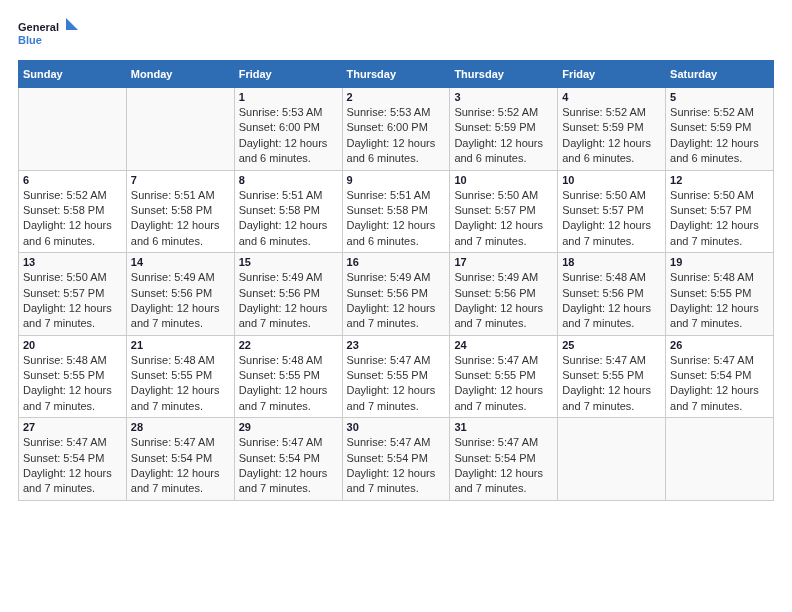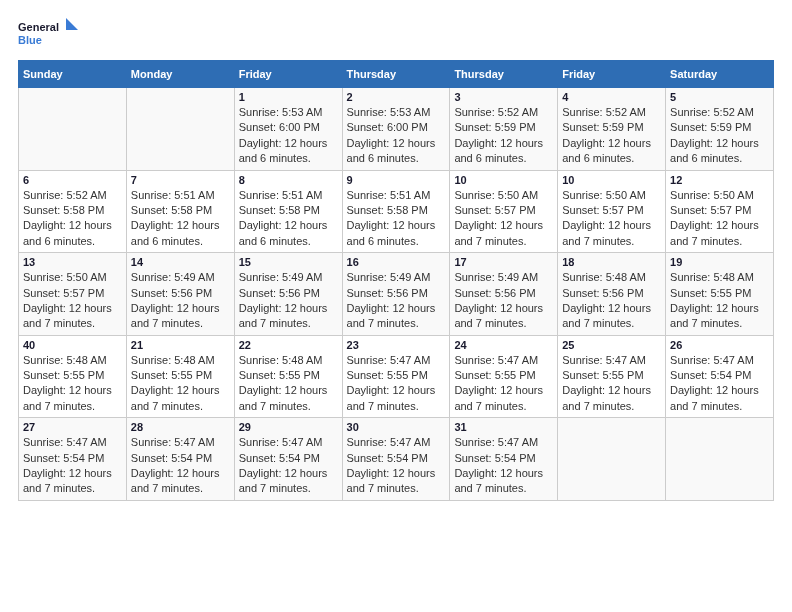--- a/index.html
+++ b/index.html
@@ -248,21 +248,21 @@
           <td>
             <span class="day-num">19</span>
             <div class="day-info" style="white-space: pre-line;">Sunrise: 5:48 AM
 Sunset: 5:55 PM
 Daylight: 12 hours
 and 7 minutes.</div>
           </td>
         </tr>
         <tr>
           <td>
-            <span class="day-num">40</span>
+            <span class="day-num">20</span>
             <div class="day-info" style="white-space: pre-line;">Sunrise: 5:48 AM
 Sunset: 5:55 PM
 Daylight: 12 hours
 and 7 minutes.</div>
           </td>
           <td>
             <span class="day-num">21</span>
             <div class="day-info" style="white-space: pre-line;">Sunrise: 5:48 AM
 Sunset: 5:55 PM
 Daylight: 12 hours

